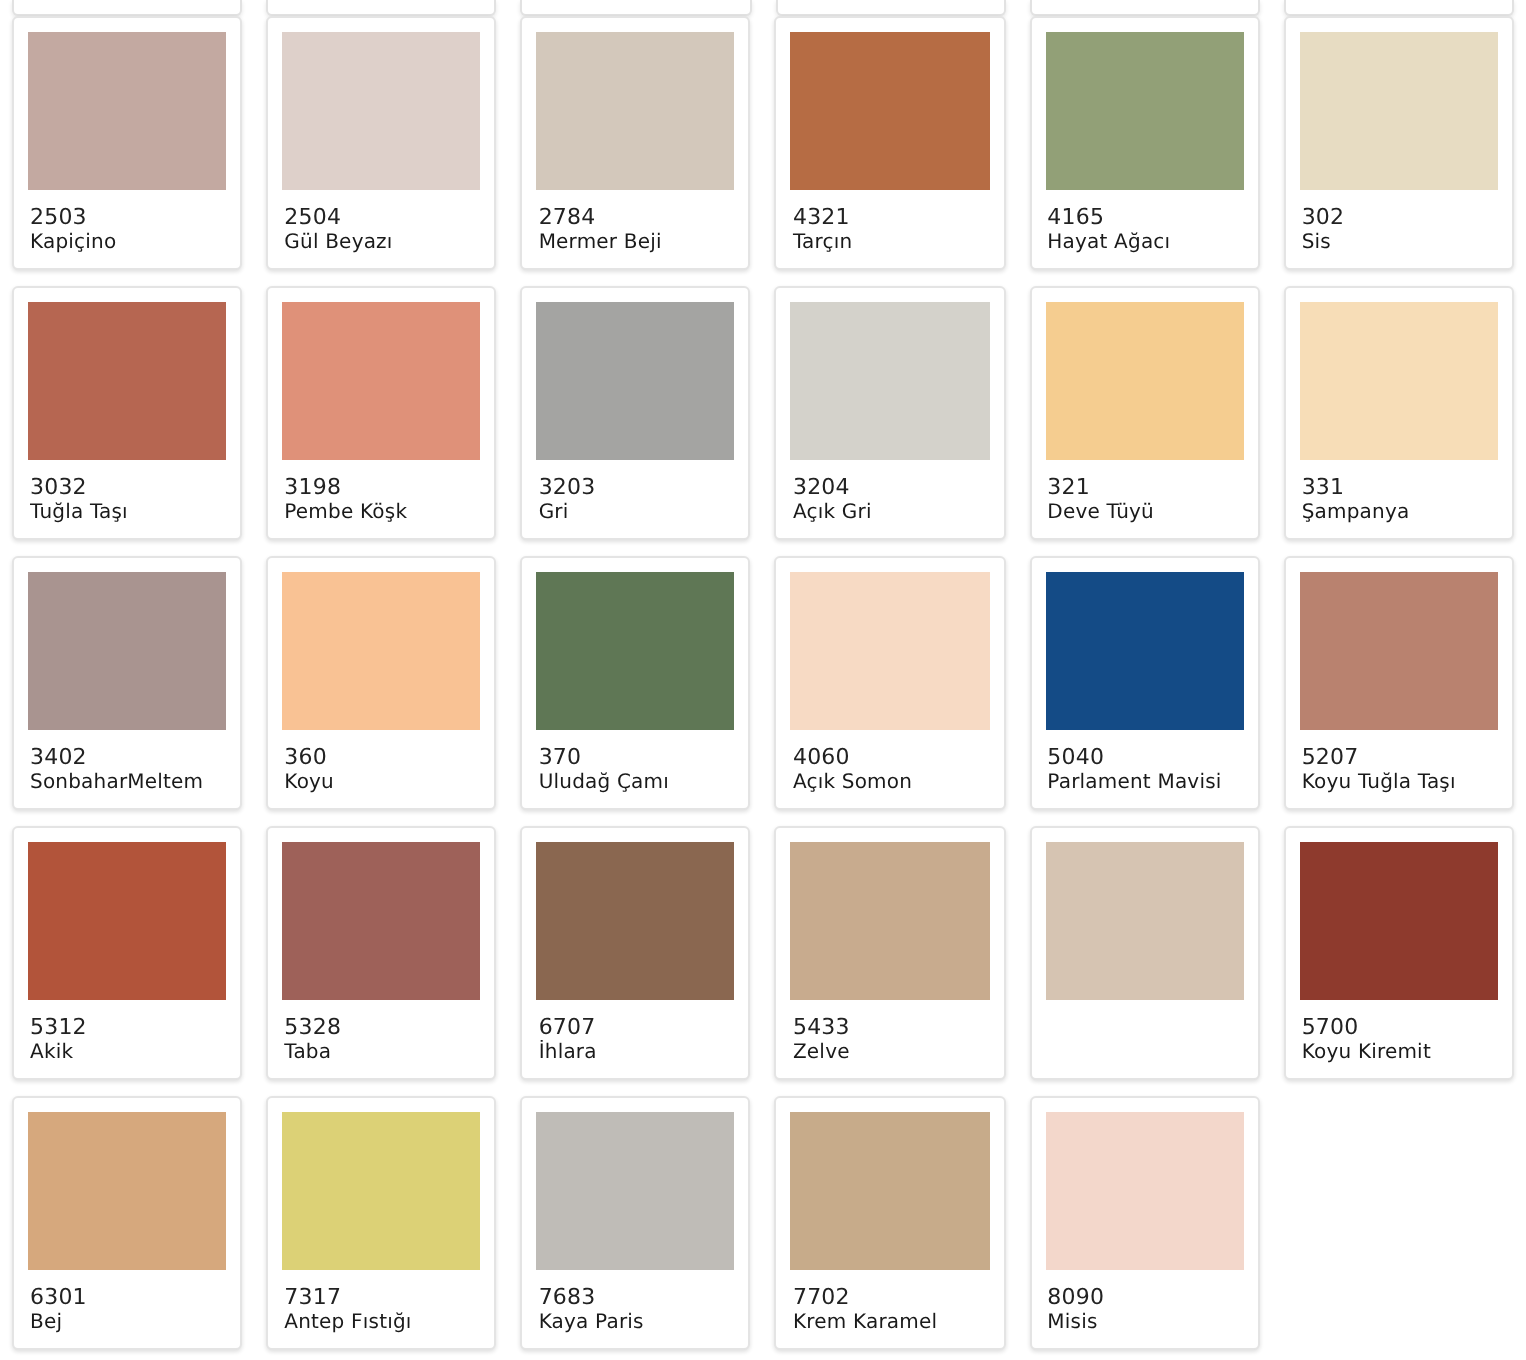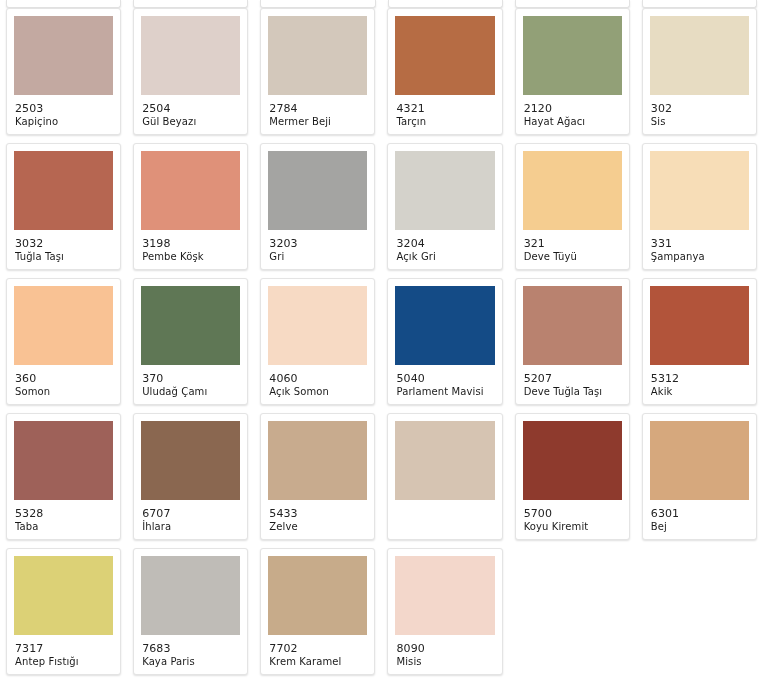--- a/index.html
+++ b/index.html
@@ -125,21 +125,21 @@
     <div class="color-card">
       <div class="swatch" style="background: rgb(182, 108, 68);"></div>
       <div class="card-meta">
         <div class="color-code">4321</div>
         <div class="color-name">Tarçın</div>
       </div>
     </div>
     <div class="color-card">
       <div class="swatch" style="background: rgb(146, 160, 119);"></div>
       <div class="card-meta">
-        <div class="color-code">2120</div>
+        <div class="color-code">4165</div>
         <div class="color-name">Hayat Ağacı</div>
       </div>
     </div>
     <div class="color-card">
       <div class="swatch" style="background: rgb(231, 220, 194);"></div>
       <div class="card-meta">
         <div class="color-code">302</div>
         <div class="color-name">Sis</div>
       </div>
     </div>
@@ -179,24 +179,31 @@
       </div>
     </div>
     <div class="color-card">
       <div class="swatch" style="background: rgb(247, 221, 183);"></div>
       <div class="card-meta">
         <div class="color-code">331</div>
         <div class="color-name">Şampanya</div>
       </div>
     </div>
     <div class="color-card">
+      <div class="swatch" style="background: rgb(169, 148, 144);"></div>
+      <div class="card-meta">
+        <div class="color-code">3402</div>
+        <div class="color-name">SonbaharMeltem</div>
+      </div>
+    </div>
+    <div class="color-card">
       <div class="swatch" style="background: rgb(249, 194, 148);"></div>
       <div class="card-meta">
         <div class="color-code">360</div>
-        <div class="color-name">Somon</div>
+        <div class="color-name">Koyu</div>
       </div>
     </div>
     <div class="color-card">
       <div class="swatch" style="background: rgb(95, 119, 85);"></div>
       <div class="card-meta">
         <div class="color-code">370</div>
         <div class="color-name">Uludağ Çamı</div>
       </div>
     </div>
     <div class="color-card">
@@ -210,21 +217,21 @@
       <div class="swatch" style="background: rgb(20, 75, 134);"></div>
       <div class="card-meta">
         <div class="color-code">5040</div>
         <div class="color-name">Parlament Mavisi</div>
       </div>
     </div>
     <div class="color-card">
       <div class="swatch" style="background: rgb(185, 130, 111);"></div>
       <div class="card-meta">
         <div class="color-code">5207</div>
-        <div class="color-name">Deve Tuğla Taşı</div>
+        <div class="color-name">Koyu Tuğla Taşı</div>
       </div>
     </div>
     <div class="color-card">
       <div class="swatch" style="background: rgb(178, 84, 58);"></div>
       <div class="card-meta">
         <div class="color-code">5312</div>
         <div class="color-name">Akik</div>
       </div>
     </div>
     <div class="color-card">

